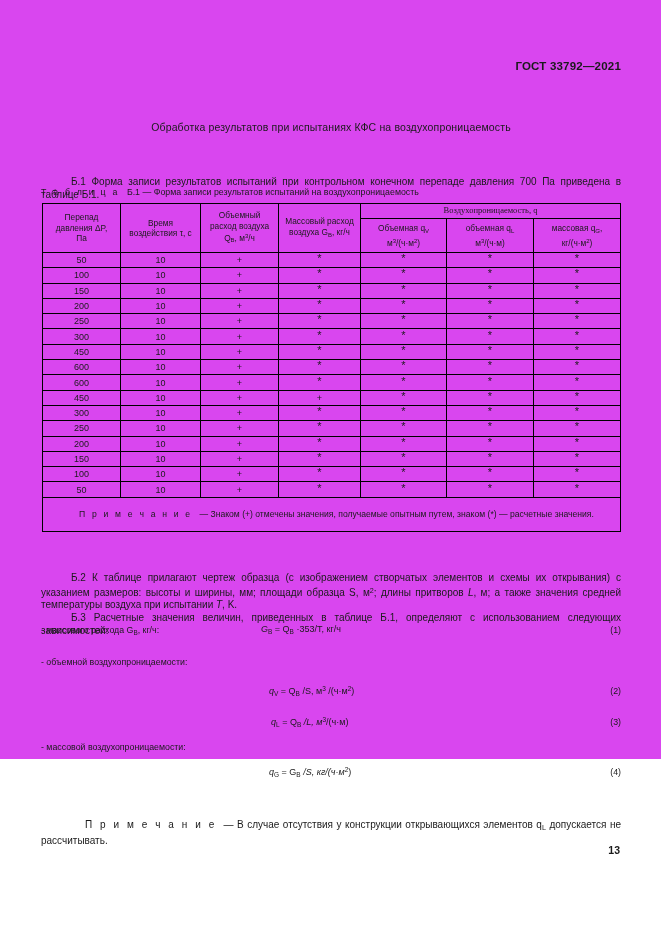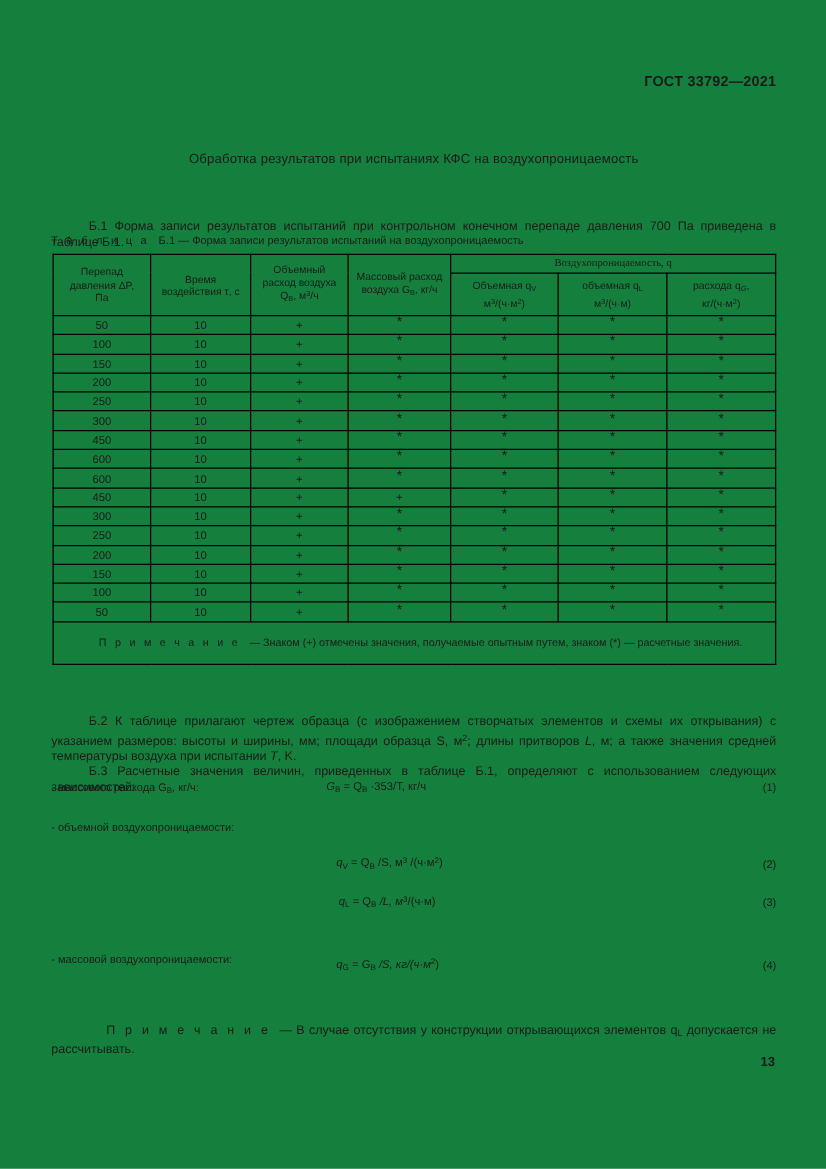--- a/index.html
+++ b/index.html
@@ -12,22 +12,22 @@
     height: 935px;
     font-family: "Liberation Sans", sans-serif;
     color: #1a1a1a;
     position: relative;
     overflow: hidden;
   }
   .page {
     position: absolute;
     left: 0; top: 0;
     width: 661px;
-    height: 935px;
-    background: #15803d;
+    height: 759px;
+    background: #d946ef;
   }
   .content {
     position: absolute;
     left: 41px;
     top: 0;
     width: 580px;
   }
 
   
   .gost-header {
@@ -232,21 +232,21 @@
         <tr>
           <th class="hdr-sub">
             <span>Объемная q</span><sub>V</sub><br>
             <span>м</span><sup>3</sup><span>/(ч·м</span><sup>2</sup><span>)</span>
           </th>
           <th class="hdr-sub">
             <span>объемная q</span><sub>L</sub><br>
             <span>м</span><sup>3</sup><span>/(ч·м)</span>
           </th>
           <th class="hdr-sub">
-            <span>расхода q</span><sub class="it">G</sub><span>,</span><br>
+            <span>массовая q</span><sub class="it">G</sub><span>,</span><br>
             <span>кг/(ч·м</span><sup>2</sup><span>)</span>
           </th>
         </tr>
       </thead>
       <tbody>
           <tr>
             <td class="data-cell">50</td>
             <td class="data-cell">10</td>
             <td class="mark-cell">+</td>
             <td class="mark-cell"><span class="mark-star">*</span></td>
@@ -409,21 +409,21 @@
     <div class="eqnum" style="top:625px;">(1)</div>
 
     <div class="lead" style="top:657px;">- объемной воздухопроницаемости:</div>
 
     <div class="formula" style="top:685px;left:228px;"><span class="it">q</span><sub>V</sub><span> = Q</span><sub>В</sub><span> /S, м</span><sup>3</sup><span> /(ч·м</span><sup>2</sup><span>)</span></div>
     <div class="eqnum" style="top:686px;">(2)</div>
 
     <div class="formula" style="top:716px;left:230px;"><span class="it">q</span><sub>L</sub><span> = Q</span><sub>В</sub><span class="it"> /L, м</span><sup>3</sup><span>/(ч·м)</span></div>
     <div class="eqnum" style="top:717px;">(3)</div>
 
-    <div class="lead" style="top:762px;">- массовой воздухопроницаемости:</div>
+    <div class="lead" style="top:742px;">- массовой воздухопроницаемости:</div>
 
     <div class="formula" style="top:766px;left:228px;"><span class="it">q</span><sub>G</sub><span> = G</span><sub>В</sub><span class="it"> /S, кг/(ч·м</span><sup>2</sup><span>)</span></div>
     <div class="eqnum" style="top:767px;">(4)</div>
 
     <div class="para" style="top:793px;text-align:justify;"><span class="ind" style="width:44px;"></span><span class="sp">П р и м е ч а н и е</span>&nbsp;&nbsp;<span>— В случае отсутствия у конструкции открывающихся элементов q</span><sub>L</sub><span> допускается не рассчитывать.</span></div>
 
     <div class="pagenum">13</div>
   </div>
 </div>
 

